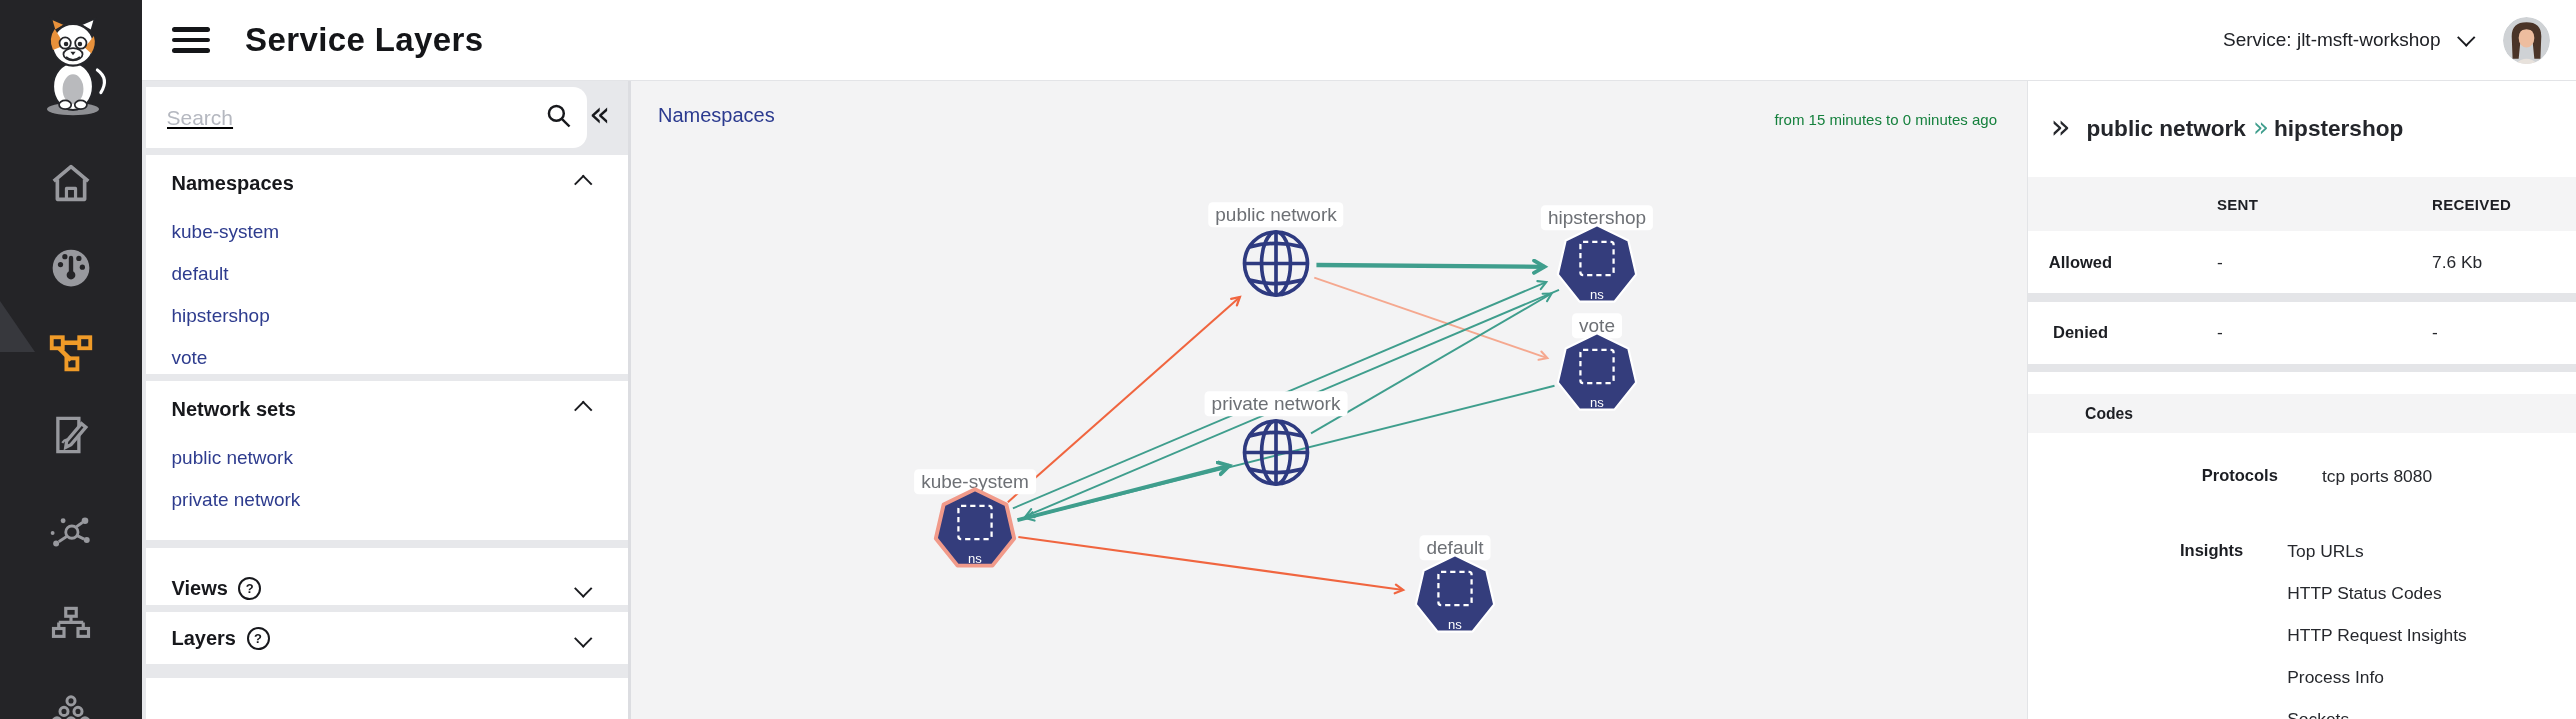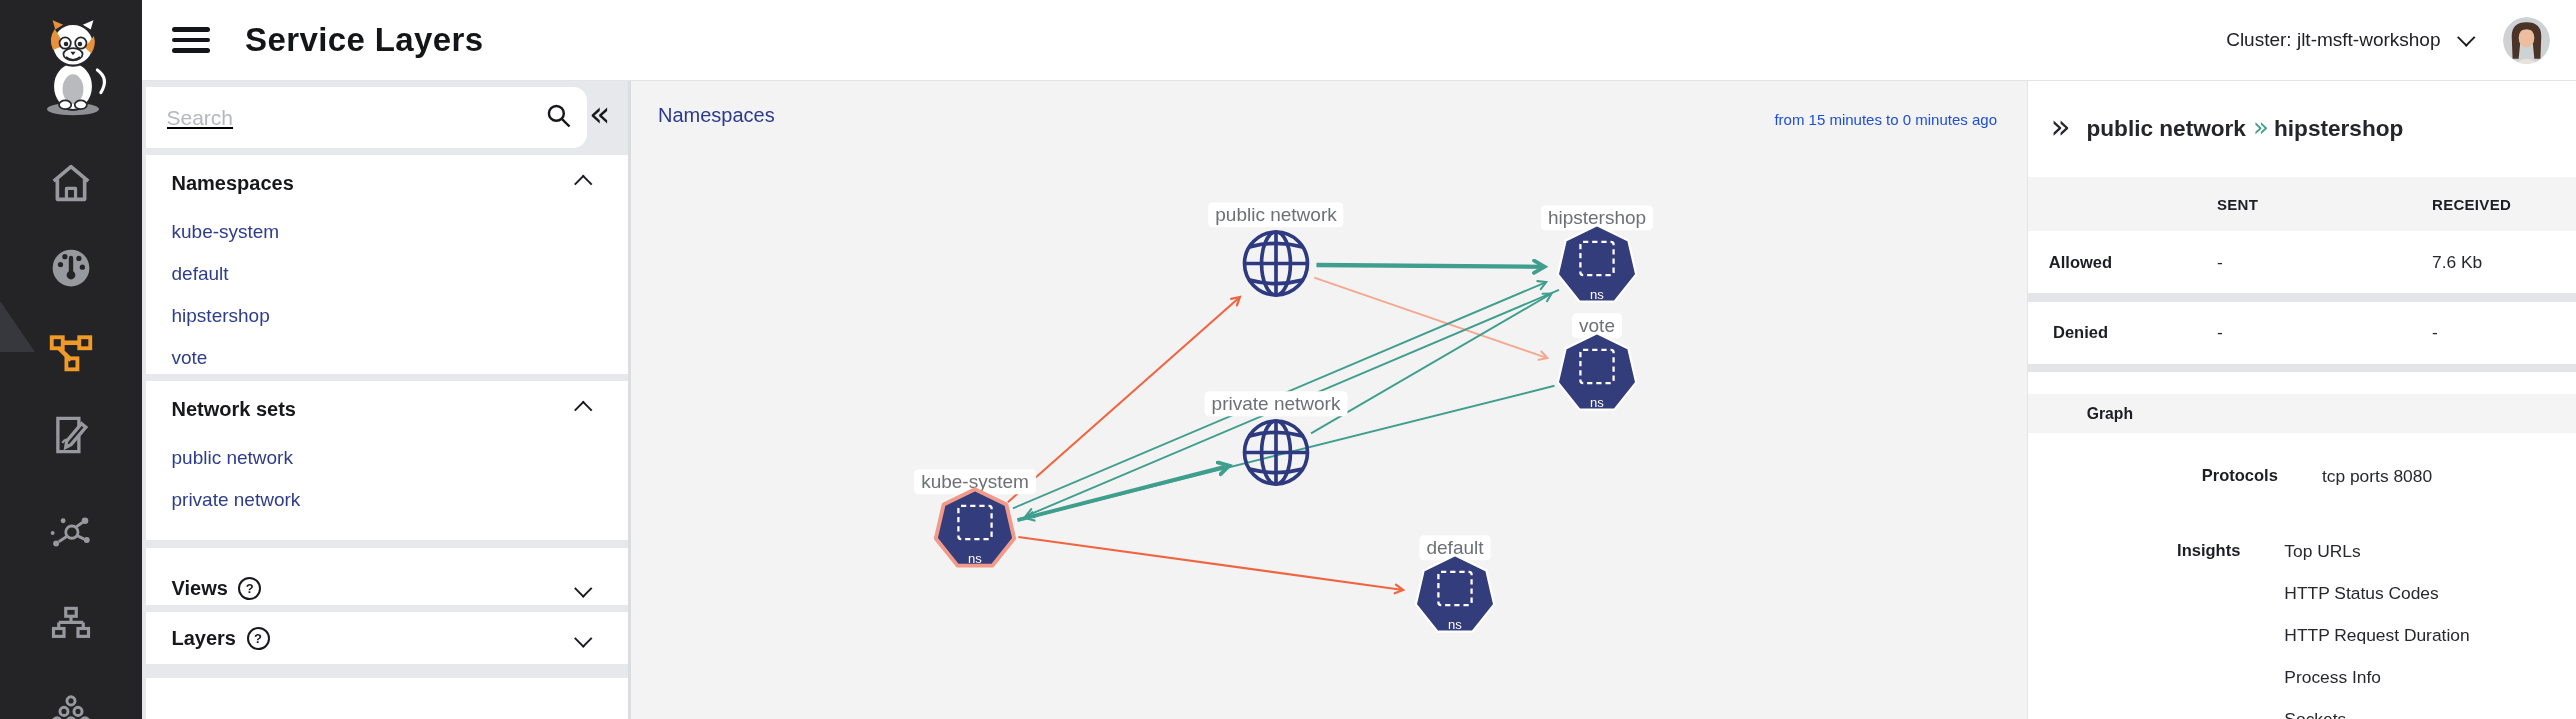--- a/index.html
+++ b/index.html
@@ -44,21 +44,21 @@
   .sec-title{font-size:20px;font-weight:bold;color:#17181c;}
   .sec-chev{margin-left:auto;margin-right:12.2px;}
   .help-icon{width:19px;height:19px;border:2.1px solid #17181c;border-radius:50%;margin-left:10.5px;
     font-size:13px;font-weight:bold;color:#17181c;display:flex;align-items:center;justify-content:center;cursor:pointer;}
   .side-item{font-size:19px;font-weight:500;color:#2e3c8e;padding-left:26px;height:42px;
     display:flex;align-items:center;cursor:pointer;}
 
   
   #canvas{position:absolute;left:631px;top:81px;width:1397px;height:638px;background:#f3f3f4;}
   #view-label{position:absolute;left:27px;top:22.6px;font-size:20px;font-weight:500;color:#2b3a8f;}
-  #time-range{position:absolute;right:31px;top:30px;font-size:15px;color:#1d4ed8;}
+  #time-range{position:absolute;right:31px;top:30px;font-size:15px;color:#15803d;}
   #edges{position:absolute;left:0;top:0;}
   .gnode{position:absolute;transform:translate(-50%,-50%);cursor:pointer;}
   .gnode-label{position:absolute;transform:translate(-50%,-50%);background:#fff;color:#6d7075;
     font-size:19px;padding:1.7px 7px;border-radius:4.4px;white-space:nowrap;cursor:pointer;}
 
   
   #panel{position:absolute;left:2027px;top:81px;width:549px;height:638px;background:#fff;
     border-left:1.7px solid #e3e4e7;box-sizing:border-box;}
   #panel-head{display:flex;align-items:center;height:96px;}
   #expand-panel-icon{font-size:33px;color:#26282d;margin:0 15.7px 5.2px 22.6px;cursor:pointer;
@@ -189,21 +189,21 @@
 
   <header id="topbar">
     <div id="hamburger">
       <div></div>
         <div></div>
         <div></div>
     </div>
     <div id="page-title">Service Layers</div>
     <div id="topbar-right">
       <div id="cluster-select">
-        <span id="cluster-label">Cluster: jlt-msft-workshop</span>
+        <span id="cluster-label">Service: jlt-msft-workshop</span>
         <span id="cluster-chev" class="chev down"></span>
       </div>
       <div id="avatar">
         <svg width="47" height="47" viewBox="0 0 54 54">
           <circle cx="27" cy="27" r="27" fill="#cfd2d5"></circle>
           <path d="M10,22 q0,-16 17,-16 q17,0 17,16 l-1,26 h-7 l-2,-20 l-14,0 l-2,20 h-7 z" fill="#4a3428"></path>
           <ellipse cx="27" cy="24" rx="9" ry="11" fill="#edbd9f"></ellipse>
           <path d="M18,17 q9,-6 18,0 l0,-4 q-9,-7 -18,0 z" fill="#4a3428"></path>
           <path d="M14,54 q13,-12 26,0 z" fill="#e8e2dc"></path>
         </svg>
@@ -357,35 +357,35 @@
         </div>
         <div class="gap"></div>
         <div class="frow">
           <span class="rlabel">Denied</span>
     <span class="rval fcol-sent">-</span>
     <span class="rval fcol-recv">-</span>
         </div>
         <div class="gap"></div>
       </div>
     <div id="more-band" class="band">
-      <span id="more-label">Graph</span>
+      <span id="more-label">Codes</span>
     </div>
     <div id="more-rows">
         <div class="kv">
           <span class="klabel">Protocols</span>
     <div class="kvals">
             <div>tcp ports 8080</div>
           </div>
         </div>
         <div class="kv">
           <span class="klabel">Insights</span>
     <div class="kvals">
             <div>Top URLs</div>
             <div>HTTP Status Codes</div>
-            <div>HTTP Request Duration</div>
+            <div>HTTP Request Insights</div>
             <div>Process Info</div>
             <div>Sockets</div>
           </div>
         </div>
       </div>
   </section>
 
 </div>
 
 

